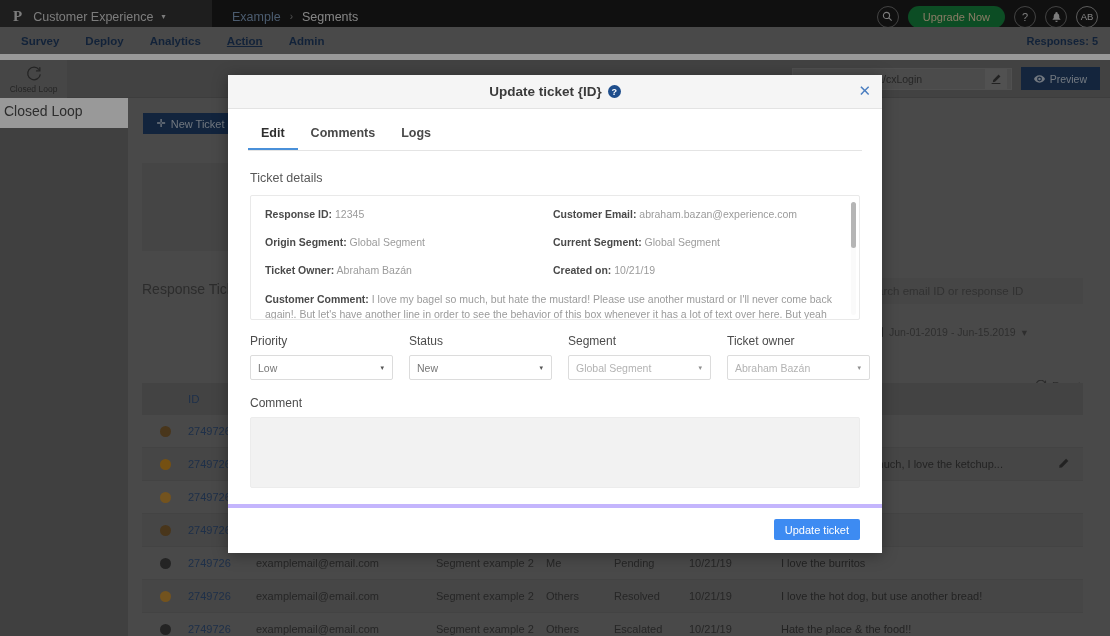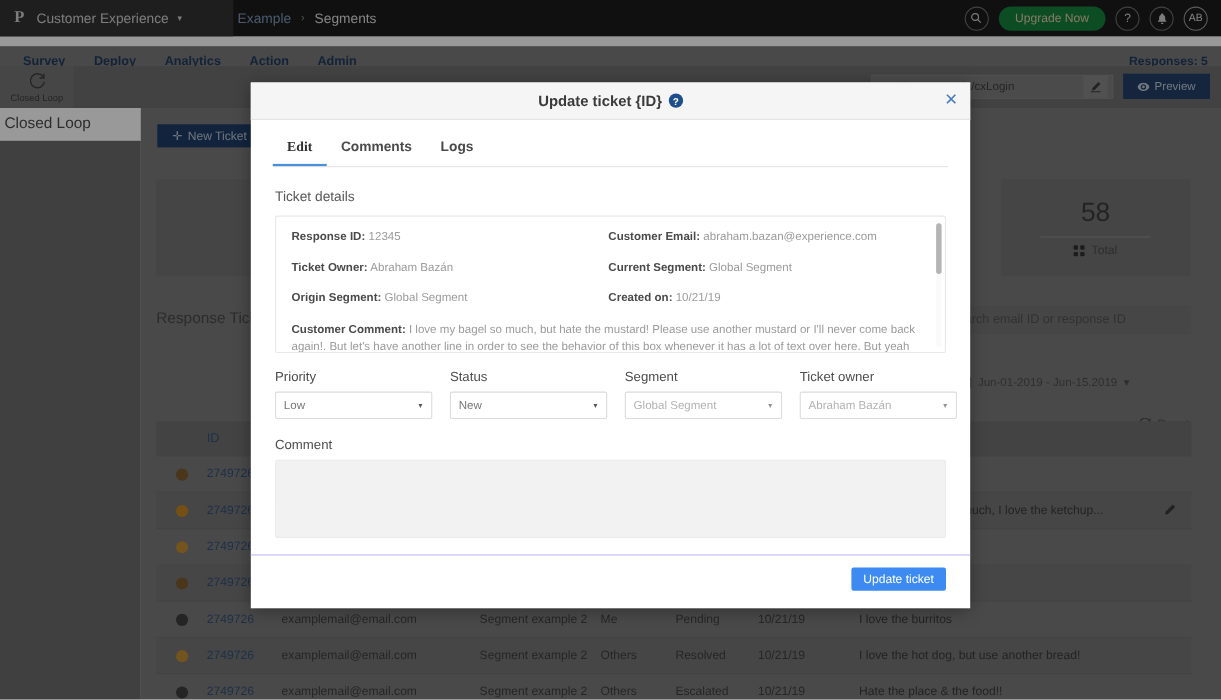--- a/index.html
+++ b/index.html
@@ -14,31 +14,31 @@
 
   
   #app-background { position:absolute; inset:0; background:#fff; }
 
   
   .topbar { position:absolute; top:0; left:0; width:1110px; height:33px; background:#1c1c1c; display:flex; align-items:center; }
   .brand-block { width:212px; height:33px; background:#333333; display:flex; align-items:center; padding-left:13px; }
   .brand-logo { color:#cfcfcf; font-size:15px; font-weight:bold; font-family:"Liberation Serif", serif; }
   .brand-name { color:#cfcfcf; font-size:12.5px; margin-left:11px; }
   .brand-caret { margin-left:8px; color:#cfcfcf; font-size:8px; }
-  .breadcrumb { display:flex; align-items:center; margin-left:4px; gap:9px; }
+  .breadcrumb { display:flex; align-items:center; margin-left:20px; gap:9px; }
   .bc-link { color:#7d98b8; font-size:12.5px; }
   .bc-sep { color:#8a8a8a; font-size:10px; }
   .bc-current { color:#dddddd; font-size:12.5px; }
   .topbar-right { position:absolute; right:12px; top:0; height:33px; display:flex; align-items:center; gap:9px; }
   .circ-btn { width:22px; height:22px; border-radius:50%; border:1px solid #6f6f6f; color:#cfcfcf; display:flex; align-items:center; justify-content:center; font-size:11px; }
   .upgrade-btn { height:22px; padding:0 15px; border-radius:11px; background:#15803d; color:#e3cda8; font-size:11px; display:flex; align-items:center; }
   .avatar-btn { width:22px; height:22px; border-radius:50%; border:1px solid #9a9a9a; color:#ddd; display:flex; align-items:center; justify-content:center; font-size:9.5px; }
 
   
-  .navbar { position:absolute; top:42px; left:0; width:1110px; height:27px; background:#7a7a7a; display:flex; align-items:center; padding-left:8px; }
+  .navbar { position:absolute; top:27px; left:0; width:1110px; height:27px; background:#7a7a7a; display:flex; align-items:center; padding-left:8px; }
   .nav-item { color:#1f3a5f; font-size:11.5px; font-weight:bold; padding:0 13px; }
   .nav-item.active { text-decoration:underline; }
   .responses-label { position:absolute; right:12px; color:#1f3a5f; font-size:11px; font-weight:bold; }
 
   
   .toolstrip { position:absolute; top:60px; left:0; width:1110px; height:38px; background:#6e6e6e; border-bottom:1px solid #666; display:flex; align-items:center; }
   .tool-tab { width:67px; height:38px; background:#767676; display:flex; flex-direction:column; align-items:center; justify-content:center; gap:1px; }
   .tool-tab-label { color:#3c3c3c; font-size:8.5px; }
   .toolstrip-right { position:absolute; right:10px; display:flex; align-items:center; gap:9px; }
   .url-field { width:220px; height:22px; background:#7d7d7d; border:1px solid #868686; display:flex; align-items:center; padding:0 4px; }
@@ -60,21 +60,21 @@
   .kpi-c { left:768px; top:0; width:172px; height:88px; background:#747474; display:flex; flex-direction:column; align-items:center; justify-content:center; }
   .kpi-num { color:#3b3b3b; font-size:24px; }
   .kpi-div { width:100px; height:1px; background:#8b8b8b; margin:7px 0 6px; }
   .kpi-sub { color:#4d4d4d; font-size:11px; display:flex; align-items:center; gap:6px; }
   .kpi-dots { display:grid; grid-template-columns:4px 4px; gap:2px; }
   .kpi-dots i { width:4px; height:4px; background:#2f2f2f; border-radius:1px; display:block; }
 
   .section-title { position:absolute; top:281px; left:142px; color:#4a4a4a; font-size:14px; }
   .search-field { position:absolute; top:278px; left:855px; width:228px; height:26px; background:#757575; color:#535353; font-size:11.5px; display:flex; align-items:center; padding-left:8px; }
 
-  .daterange { position:absolute; top:337px; left:872px; height:21px; display:flex; align-items:center; gap:6px; color:#4e4e4e; font-size:10.5px; }
+  .daterange { position:absolute; top:321px; left:872px; height:21px; display:flex; align-items:center; gap:6px; color:#4e4e4e; font-size:10.5px; }
   .reset-btn { position:absolute; top:341px; left:1035px; display:flex; align-items:center; gap:5px; color:#4a4a4a; font-size:11px;margin-top:39px; }
 
   
   .tbl { position:absolute; top:383px; left:142px; width:941px; }
   .tbl-head { height:32px; background:#717171; display:flex; align-items:center; color:#3b3b3b; font-size:11.5px; }
   .tbl-row { height:33px; border-bottom:1px solid #717171; display:flex; align-items:center; font-size:11px; }
   .tbl-row.alt { background:#757575; }
   .c-dot { width:46px; display:flex; justify-content:center; }
   .dot { width:11px; height:11px; border-radius:50%; display:block; }
   .c-id { width:68px; color:#33507a; }
@@ -92,21 +92,21 @@
 
   
   .modal { position:absolute; left:228px; top:75px; width:654px; height:478px; background:#ffffff; box-shadow:0 2px 14px rgba(0,0,0,.35); }
   .modal-header { height:34px; background:#f5f5f5; border-bottom:1px solid #e3e3e3; display:flex; align-items:center; justify-content:center; position:relative; }
   .modal-title { color:#3b3b3b; font-size:13.5px; font-weight:bold; }
   .help-ico { display:inline-flex; width:13px; height:13px; border-radius:50%; background:#1f4e8c; color:#fff; font-size:9px; font-weight:bold; align-items:center; justify-content:center; margin-left:6px; vertical-align:middle; }
   .modal-close { position:absolute; right:11px; top:8px; color:#4b7ec0; font-size:15px; line-height:1; }
 
   .tabs { display:flex; margin:17px 0 0 20px; border-bottom:1px solid #e4e4e4; width:614px; }
   .tab { padding:0 13px 8px; font-size:12.5px; color:#4a4a4a; font-weight:bold; }
-  .tab.active { color:#2e2e2e; border-bottom:2px solid #4a90d9;font-family:Liberation Serif, serif; }
+  .tab.active { color:#2e2e2e; border-bottom:2px solid #4a90d9; }
 
   .sec-title { margin:20px 0 0 22px; color:#585858; font-size:12.5px; }
   .details-box { margin:10px 0 0 22px; width:610px; height:125px; border:1px solid #e9e9e9; border-radius:2px; position:relative; overflow:hidden; padding:12px 18px 0 14px; }
   .det-grid { display:flex; }
   .det-col { width:50%; }
   .det-line { font-size:10.5px; color:#9b9b9b; margin-bottom:16px; }
   .det-line b { color:#4a4a4a; font-weight:bold; }
   .det-comment { font-size:10.5px; color:#9b9b9b; line-height:15px; }
   .det-comment b { color:#4a4a4a; font-weight:bold; }
   .det-scroll-track { position:absolute; right:3px; top:6px; width:5px; height:113px; background:#fafafa; border-radius:3px; }
@@ -116,21 +116,21 @@
   .field { width:153px; }
   .field-label { font-size:12px; color:#4c4c4c; margin-bottom:7px; }
   .select { width:143px; height:25px; border:1px solid #dcdcdc; border-radius:2px; display:flex; align-items:center; padding:0 7px; font-size:10.5px; color:#777; background:#fff; position:relative; }
   .select.disabled { color:#b3b3b3; }
   .select .car { position:absolute; right:8px; font-size:7px; color:#555; }
   .select.disabled .car { color:#8f8f8f; }
 
   .comment-label { margin:16px 0 0 22px; font-size:12px; color:#4c4c4c; }
   .comment-box { margin:7px 0 0 22px; width:610px; height:71px; background:#f2f2f2; border:1px solid #ececec; border-radius:2px; }
 
-  .modal-footer { position:absolute; left:0; bottom:0; width:654px; height:49px; border-top:1px solid #c4b5fd; }
+  .modal-footer { position:absolute; left:0; bottom:0; width:654px; height:49px; border-top:4px solid #c4b5fd; }
   .update-btn { position:absolute; right:22px; top:11px; height:21px; padding:0 11px; background:#3d8bf2; color:#fff; font-size:11px; border-radius:2px; display:flex; align-items:center; }
 </style>
 </head>
 <body>
 
 <div id="app-background">
 
   <div class="topbar">
     <div class="brand-block">
       <span class="brand-logo">P</span>
@@ -200,33 +200,20 @@
   <div class="content-area"></div>
 
   <div class="newticket-btn">
     <span>✛</span>
     <span>New Ticket</span>
   </div>
 
   <div class="card-row">
     <div class="kpi-card kpi-a"></div>
     <div class="kpi-card kpi-b"></div>
-    <div class="kpi-card kpi-c">
-      <div class="kpi-num">58</div>
-      <div class="kpi-div"></div>
-      <div class="kpi-sub">
-        <span class="kpi-dots">
-            <i></i>
-            <i></i>
-            <i></i>
-            <i></i>
-          </span>
-        <span>Total</span>
-      </div>
-    </div>
   </div>
 
   <div class="section-title">Response Tickets</div>
   <div class="search-field">Search email ID or response ID</div>
 
   <div class="daterange">
     <svg width="11" height="12" viewBox="0 0 14 15" fill="#3f3f3f">
         <rect x="0" y="1" width="14" height="13" rx="1"></rect>
         <rect x="1.4" y="4.5" width="11.2" height="8.2" fill="#757575"></rect>
         <rect x="3" y="0" width="1.6" height="3"></rect>
@@ -369,22 +356,22 @@
     <div class="tab">Comments</div>
     <div class="tab">Logs</div>
   </div>
 
   <div class="sec-title">Ticket details</div>
 
   <div class="details-box">
     <div class="det-grid">
       <div class="det-col">
         <div class="det-line"><b>Response ID:</b> <span>12345</span></div>
+        <div class="det-line"><b>Origin Segment:</b> <span>Global Segment</span></div>
         <div class="det-line"><b>Ticket Owner:</b> <span>Abraham Bazán</span></div>
-        <div class="det-line"><b>Origin Segment:</b> <span>Global Segment</span></div>
       </div>
       <div class="det-col">
         <div class="det-line"><b>Customer Email:</b> <span>abraham.bazan@experience.com</span></div>
         <div class="det-line"><b>Current Segment:</b> <span>Global Segment</span></div>
         <div class="det-line"><b>Created on:</b> <span>10/21/19</span></div>
       </div>
     </div>
     <div class="det-comment"><b>Customer Comment:</b> <span>I love my bagel so much, but hate the mustard! Please use another mustard or I'll never come back again!. But let's have another line in order to see the behavior of this box whenever it has a lot of text over here. But yeah it's hard to write this down so I'll talk about french fries, why french fries are so delicious? I love my bagel so much, but hate the mustard! Please</span></div>
     <div class="det-scroll-track"></div>
     <div class="det-scroll-thumb"></div>

